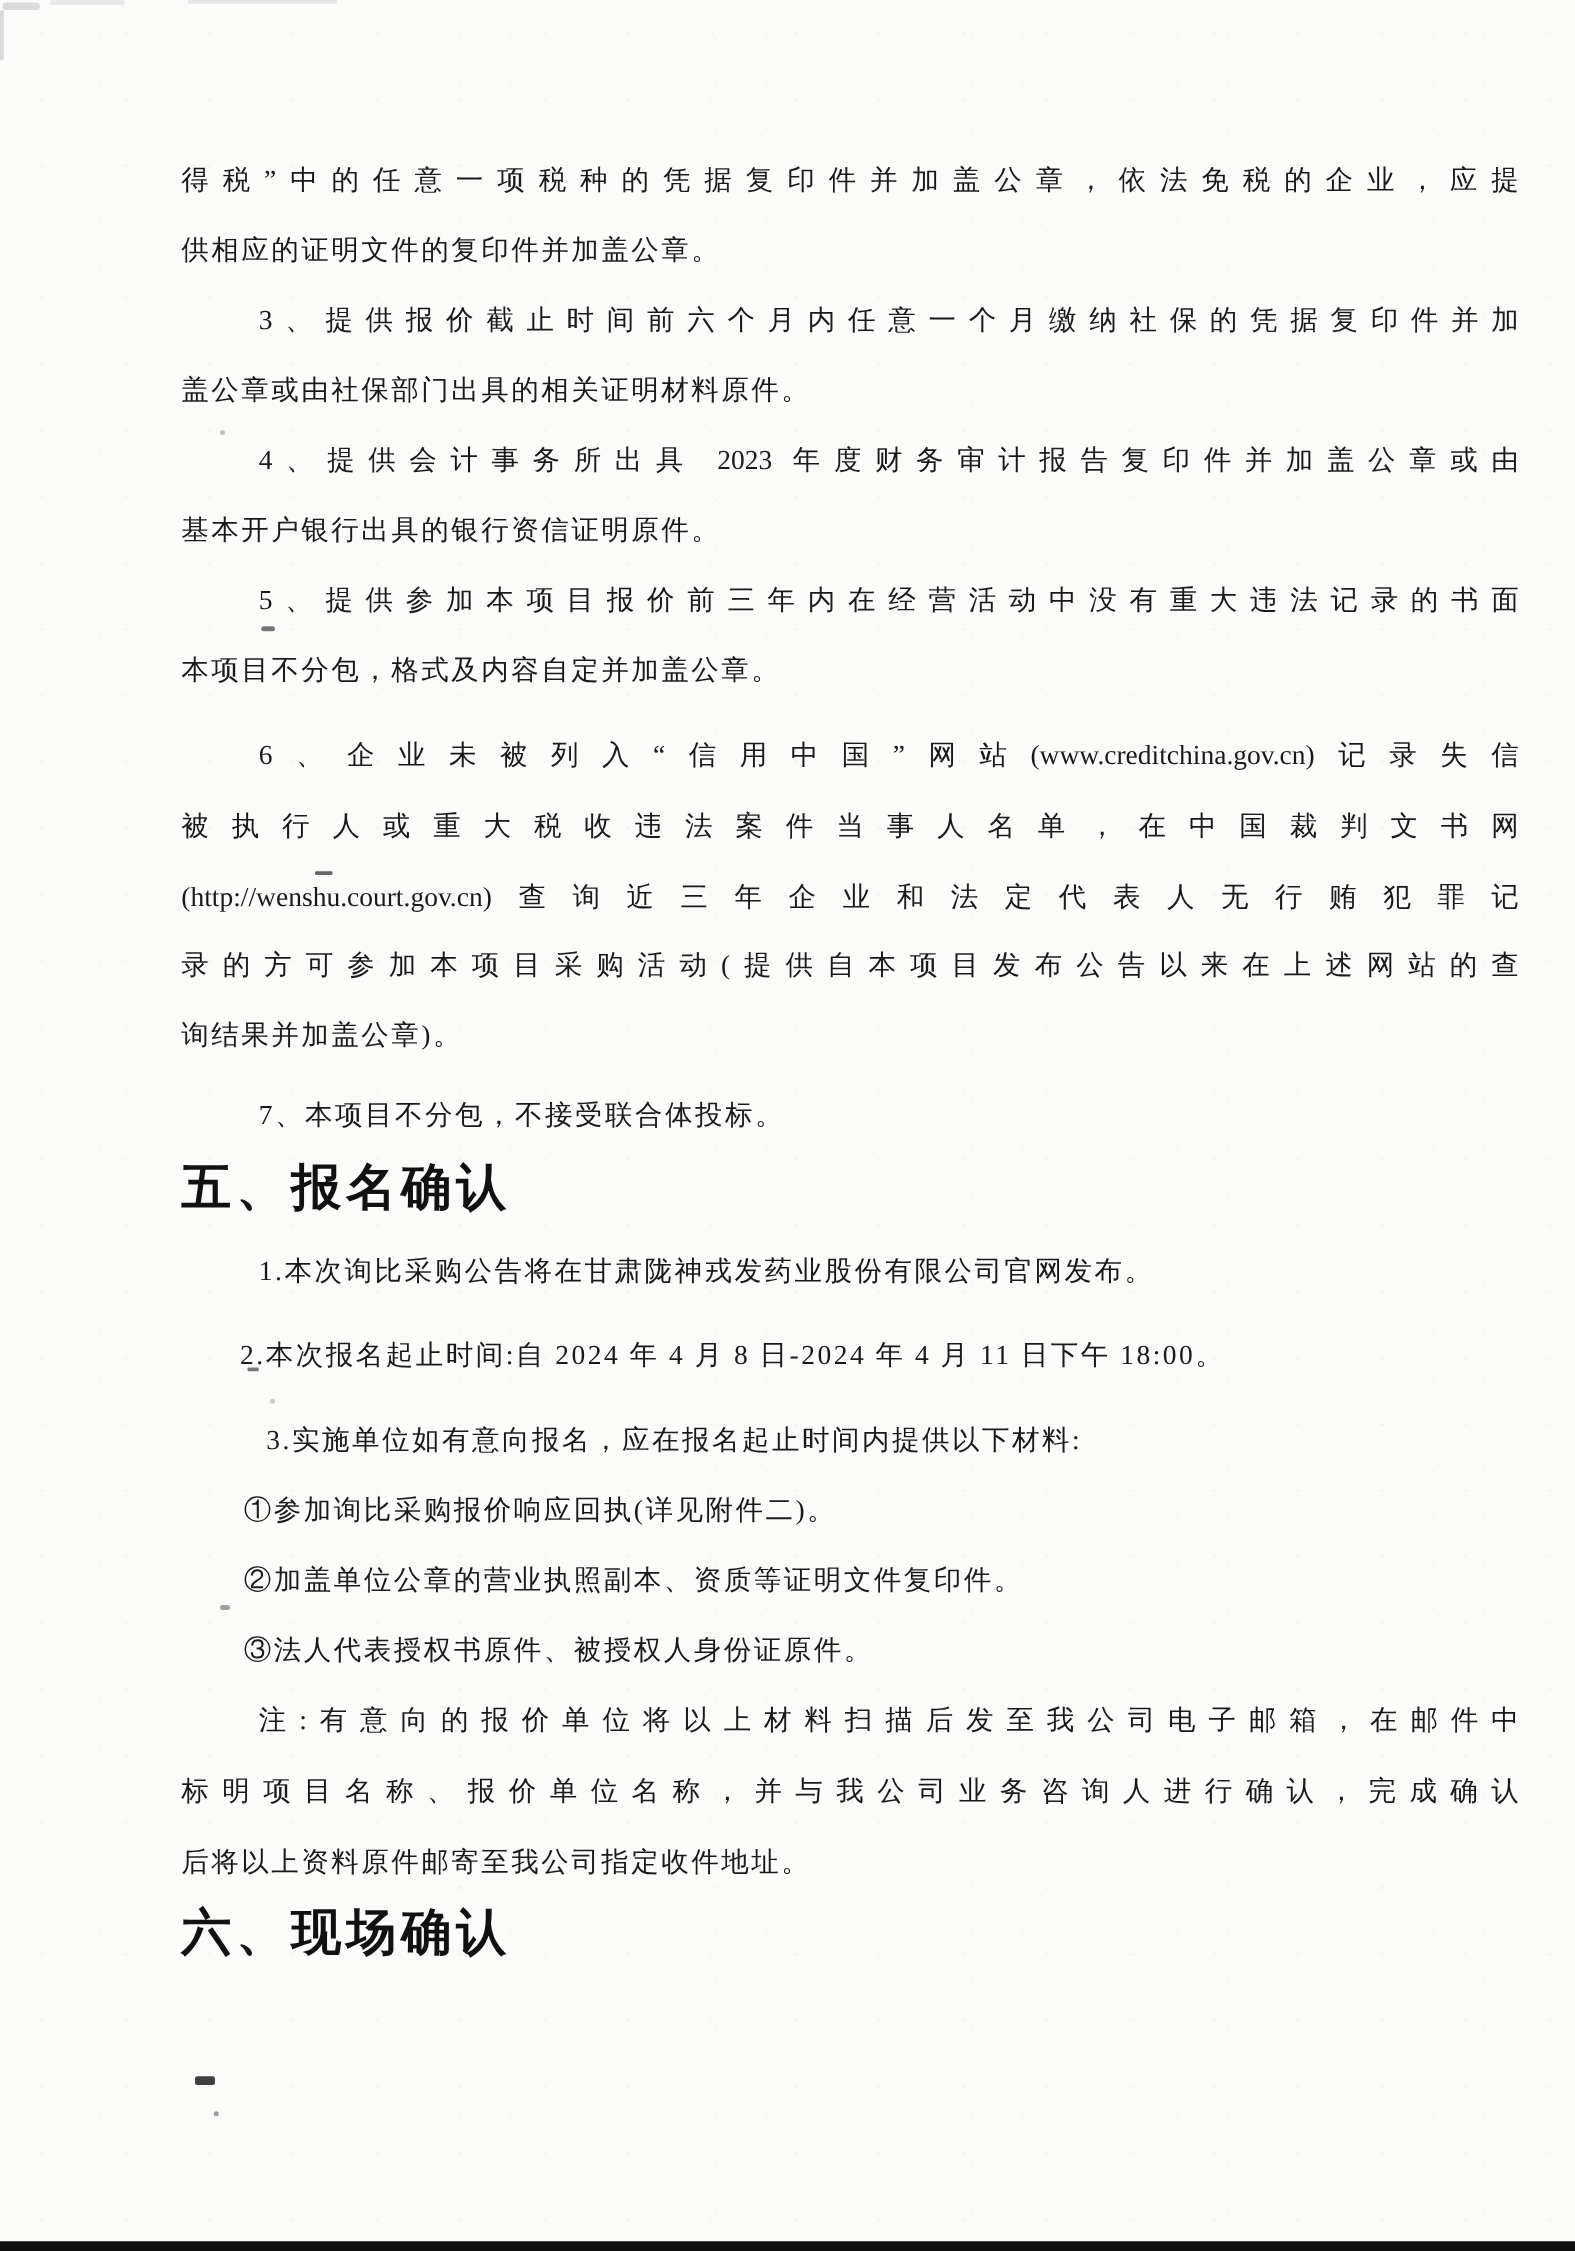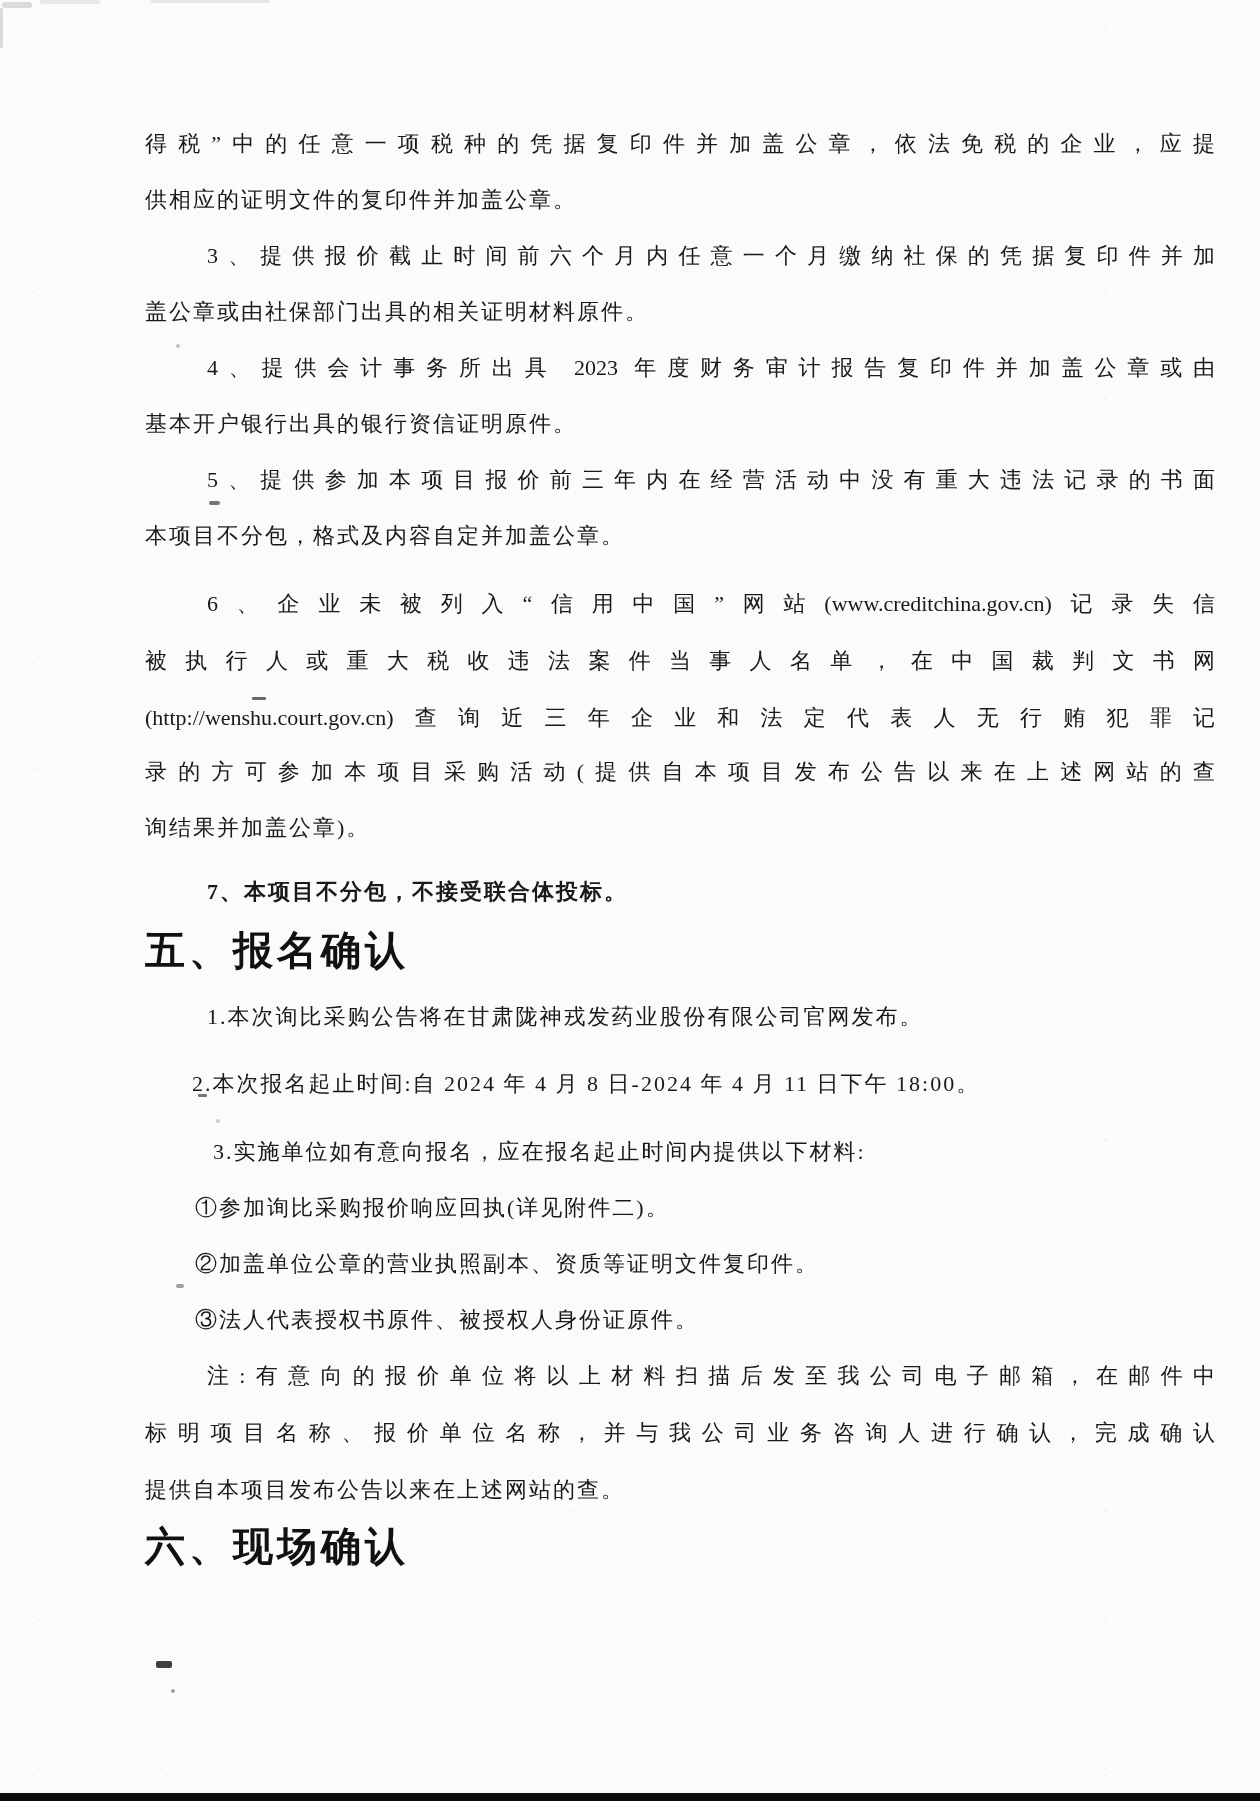--- a/index.html
+++ b/index.html
@@ -56,31 +56,31 @@
       <div class="line" style="top: 294px; left: 145px;">盖公章或由社保部门出具的相关证明材料原件。</div>
       <div class="line just" style="top: 350px; left: 207px; width: 1008px;">4、提供会计事务所出具 2023 年度财务审计报告复印件并加盖公章或由</div>
       <div class="line" style="top: 406px; left: 145px;">基本开户银行出具的银行资信证明原件。</div>
       <div class="line just" style="top: 462px; left: 207px; width: 1008px;">5、提供参加本项目报价前三年内在经营活动中没有重大违法记录的书面</div>
       <div class="line" style="top: 518px; left: 145px;">本项目不分包，格式及内容自定并加盖公章。</div>
       <div class="line just" style="top: 586px; left: 207px; width: 1008px;">6、企业未被列入“信用中国”网站(www.creditchina.gov.cn)记录失信</div>
       <div class="line just" style="top: 643px; left: 145px; width: 1070px;">被执行人或重大税收违法案件当事人名单，在中国裁判文书网</div>
       <div class="line just" style="top: 700px; left: 145px; width: 1070px;">(http://wenshu.court.gov.cn)查询近三年企业和法定代表人无行贿犯罪记</div>
       <div class="line just" style="top: 754px; left: 145px; width: 1070px;">录的方可参加本项目采购活动(提供自本项目发布公告以来在上述网站的查</div>
       <div class="line" style="top: 810px; left: 145px;">询结果并加盖公章)。</div>
-      <div class="line" style="top: 874px; left: 207px; font-weight: bold;">7、本项目不分包，不接受联合体投标。</div>
+      <div class="line" style="top: 874px; left: 207px;">7、本项目不分包，不接受联合体投标。</div>
       <div class="line heading" style="top: 932px; left: 145px;">五、报名确认</div>
       <div class="line" style="top: 999px; left: 207px;">1.本次询比采购公告将在甘肃陇神戎发药业股份有限公司官网发布。</div>
       <div class="line" style="top: 1066px; left: 192px;">2.本次报名起止时间:自 2024 年 4 月 8 日-2024 年 4 月 11 日下午 18:00。</div>
       <div class="line" style="top: 1134px; left: 197px; margin-left: 16px;">3.实施单位如有意向报名，应在报名起止时间内提供以下材料:</div>
       <div class="line" style="top: 1190px; left: 195px;">①参加询比采购报价响应回执(详见附件二)。</div>
       <div class="line" style="top: 1246px; left: 195px;">②加盖单位公章的营业执照副本、资质等证明文件复印件。</div>
       <div class="line" style="top: 1302px; left: 195px;">③法人代表授权书原件、被授权人身份证原件。</div>
       <div class="line just" style="top: 1358px; left: 207px; width: 1008px;">注:有意向的报价单位将以上材料扫描后发至我公司电子邮箱，在邮件中</div>
       <div class="line just" style="top: 1415px; left: 145px; width: 1070px;">标明项目名称、报价单位名称，并与我公司业务咨询人进行确认，完成确认</div>
-      <div class="line" style="top: 1472px; left: 145px;">提供自本项目发布公告以来在上述网站的查。</div>
+      <div class="line" style="top: 1472px; left: 145px;">后将以上资料原件邮寄至我公司指定收件地址。</div>
       <div class="line heading" style="top: 1528px; left: 145px;">六、现场确认</div>
     </div>
   <div id="artifacts">
       <div class="artifact" style="left: 0px; top: 1793px; width: 1260px; height: 8px; background: rgb(14, 14, 14); opacity: 1; border-radius: 0px;"></div>
       <div class="artifact" style="left: 156px; top: 1661px; width: 16px; height: 7px; background: rgb(43, 43, 43); opacity: 0.9; border-radius: 2px;"></div>
       <div class="artifact" style="left: 171px; top: 1689px; width: 4px; height: 4px; background: rgb(119, 119, 119); opacity: 0.7; border-radius: 2px;"></div>
       <div class="artifact" style="left: 209px; top: 501px; width: 11px; height: 4px; background: rgb(85, 85, 85); opacity: 0.8; border-radius: 2px;"></div>
       <div class="artifact" style="left: 252px; top: 697px; width: 14px; height: 3px; background: rgb(68, 68, 68); opacity: 0.8; border-radius: 1px;"></div>
       <div class="artifact" style="left: 198px; top: 1094px; width: 9px; height: 3px; background: rgb(85, 85, 85); opacity: 0.8; border-radius: 1px;"></div>
       <div class="artifact" style="left: 176px; top: 1284px; width: 8px; height: 4px; background: rgb(102, 102, 102); opacity: 0.6; border-radius: 2px;"></div>

